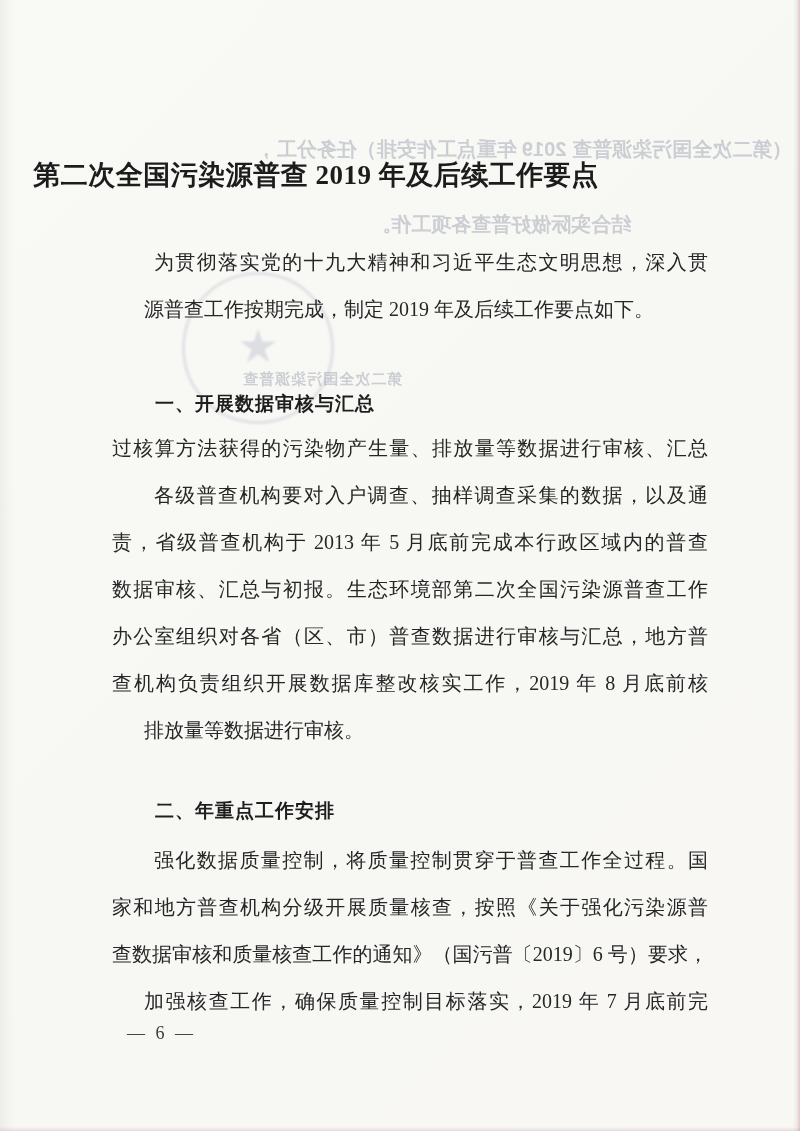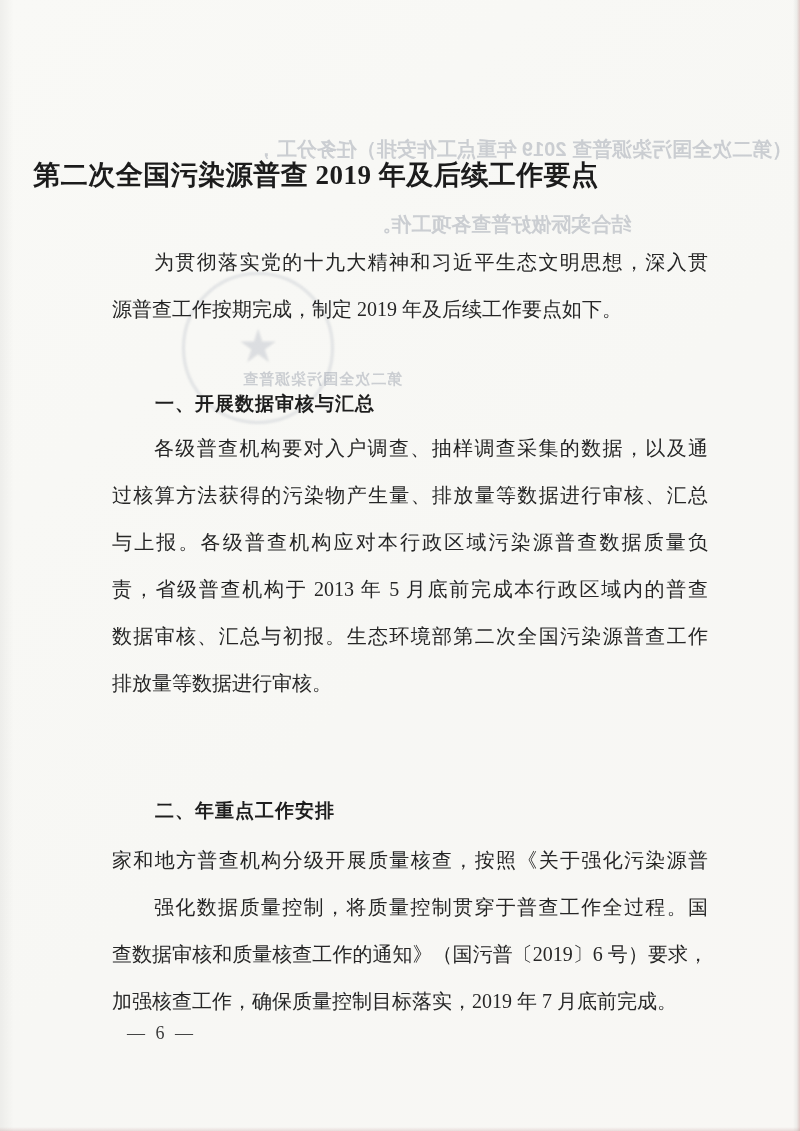--- a/index.html
+++ b/index.html
@@ -67,21 +67,21 @@
     position: absolute; left: 112px; width: 596px;
     color: #262626;
     font-size: 20px;
   }
   .para .line {
     height: 47px; line-height: 47px;
     text-align: justify;
     text-align-last: justify;
     overflow: hidden;
   }
-  .para .line.end { text-align-last: auto; }
+  .para .line.end { text-align-last: auto; margin-left: 32px; }
   .para .line.indent { text-indent: 42px; }
   .p-intro { top: 239px; }
   .p-sec1  { top: 425px; }
   .p-sec2  { top: 837px; }
   .sec-heading {
     position: absolute; left: 155px;
     font-family: "Liberation Sans", "DejaVu Sans", sans-serif;
     font-weight: bold;
     font-size: 19px;
     color: #1e1e1e;
@@ -110,32 +110,33 @@
 
   <div class="doc-title">第二次全国污染源普查 2019 年及后续工作要点</div>
 
   <div class="para p-intro">
     <div class="line indent">为贯彻落实党的十九大精神和习近平生态文明思想，深入贯</div>
     <div class="line end">源普查工作按期完成，制定 2019 年及后续工作要点如下。</div>
   </div>
 
   <div class="sec-heading h-sec1">一、开展数据审核与汇总</div>
   <div class="para p-sec1">
+    <div class="line">过核算方法获得的污染物产生量、排放量等数据进行审核、汇总</div>
     <div class="line indent">各级普查机构要对入户调查、抽样调查采集的数据，以及通</div>
-    <div class="line">过核算方法获得的污染物产生量、排放量等数据进行审核、汇总</div>
-    <div class="line">与上报。各级普查机构应对本行政区域污染源普查数据质量负</div>
     <div class="line">责，省级普查机构于 2013 年 5 月底前完成本行政区域内的普查</div>
     <div class="line">数据审核、汇总与初报。生态环境部第二次全国污染源普查工作</div>
+    <div class="line">办公室组织对各省（区、市）普查数据进行审核与汇总，地方普</div>
+    <div class="line">查机构负责组织开展数据库整改核实工作，2019 年 8 月底前核</div>
     <div class="line end">排放量等数据进行审核。</div>
   </div>
 
   <div class="sec-heading h-sec2">二、年重点工作安排</div>
   <div class="para p-sec2">
+    <div class="line indent">强化数据质量控制，将质量控制贯穿于普查工作全过程。国</div>
     <div class="line">家和地方普查机构分级开展质量核查，按照《关于强化污染源普</div>
-    <div class="line indent">强化数据质量控制，将质量控制贯穿于普查工作全过程。国</div>
     <div class="line">查数据审核和质量核查工作的通知》（国污普〔2019〕6 号）要求，</div>
     <div class="line end">加强核查工作，确保质量控制目标落实，2019 年 7 月底前完成。</div>
   </div>
 
   <div class="page-number">— 6 —</div>
 
   <div class="edge-left"></div>
   <div class="edge-right"></div>
   <div class="edge-bottom"></div>
 

